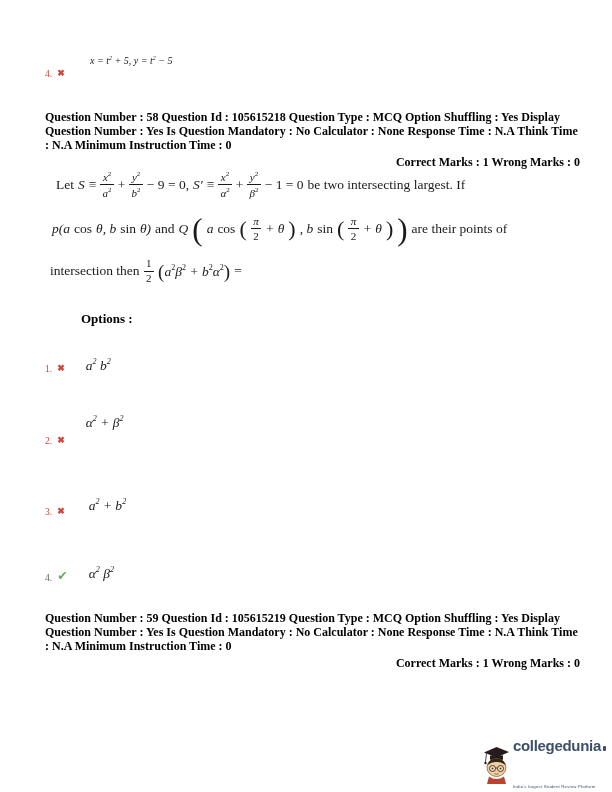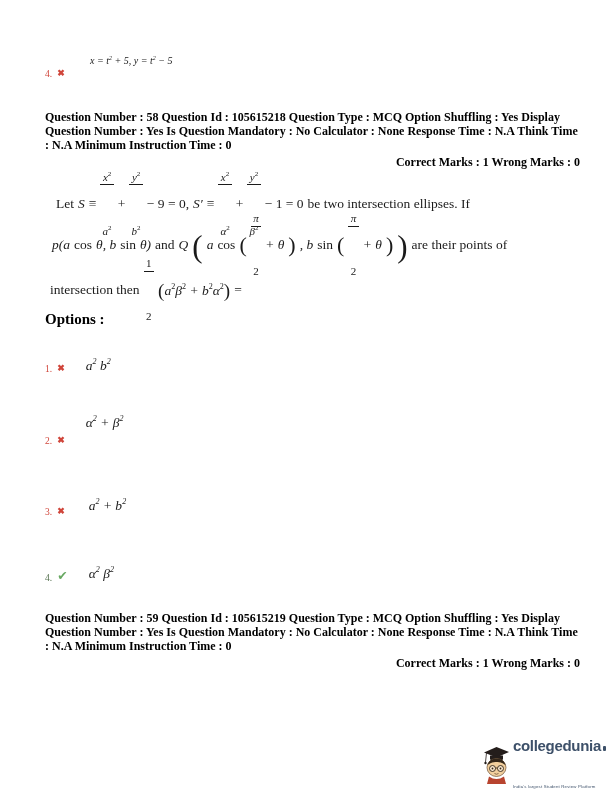--- a/index.html
+++ b/index.html
@@ -9,42 +9,42 @@
   }
   .abs { position:absolute; }
 
   
   .math { font-style:italic; }
   .fn { font-style:normal; }
   .upright { font-style:normal; }
   sup { font-size:0.60em; }
 
   .frac { display:inline-flex; flex-direction:column; align-items:center;
-          line-height:1; font-size:11px; vertical-align:middle;gap:38px; }
+          line-height:1; font-size:11px; vertical-align:middle; }
   .frac .num { border-bottom:0.9px solid #1a1a1a; padding:0 2.5px 1.5px; display:block; }
   .frac .den { padding-top:1.5px; display:block; }
   .frac sup { font-size:7px; }
 
   .qline { position:absolute; display:flex; align-items:center; gap:4px;
            font-size:13.5px; white-space:pre; }
   .paren-lg { font-size:31px; font-weight:400; line-height:1; font-style:normal;
               transform:scaleY(1.05); }
   .paren-md { font-size:22px; font-weight:400; line-height:1; font-style:normal; }
   .expr { font-size:13.5px; white-space:pre; display:inline-flex; align-items:center; }
   .expr .seg { font-style:italic; }
   .expr .paren-md { font-size:19px; }
 
   
   .prev-formula { font-size:10px; white-space:pre; }
 
   
   .meta { font-weight:bold; font-size:12px; line-height:14px; width:535px; color:#000; }
   .meta .marks-line { margin-top:3px;text-align:right; }
 
-  .options-label { font-weight:bold; font-size:15px; color:#000; }
+  .options-label { font-weight:bold; font-size:13px; color:#000;margin-left:36px; }
 
   .opt-formula { font-size:13.5px; white-space:pre; }
   .opt-formula sup { font-size:8px; }
 
   .answer-row { display:flex; align-items:center; gap:5px; }
   .opt-num { font-size:9.5px; }
   .num-wrong { color:#d0453a; }
   .num-correct { color:#55714f; }
   .mark-x { color:#d0453a; font-size:9px; font-weight:bold; transform:translateY(-1.5px); }
   .mark-check { color:#67a861; font-size:12.5px; transform:translateY(-2px); }
@@ -84,21 +84,21 @@
   <span class="frac"><span class="num"><span class="math">x</span><sup>2</sup></span><span class="den"><span class="math">a</span><sup>2</sup></span></span>
   <span class="upright">+</span>
   <span class="frac"><span class="num"><span class="math">y</span><sup>2</sup></span><span class="den"><span class="math">b</span><sup>2</sup></span></span>
   <span class="upright">− 9 = 0,</span>
   <span class="math">S′</span>
   <span class="upright">≡</span>
   <span class="frac"><span class="num"><span class="math">x</span><sup>2</sup></span><span class="den"><span class="math">α</span><sup>2</sup></span></span>
   <span class="upright">+</span>
   <span class="frac"><span class="num"><span class="math">y</span><sup>2</sup></span><span class="den"><span class="math">β</span><sup>2</sup></span></span>
   <span class="upright">− 1 = 0</span>
-  <span class="upright">be two intersection ellipses. If</span>
+  <span class="upright">be two intersecting largest. If</span>
 </div>
 
 <div class="qline" style="left:52px; top:213px;">
   <span class="math">p(a</span>
   <span class="fn">cos</span>
   <span class="math">θ, b</span>
   <span class="fn">sin</span>
   <span class="math">θ)</span>
   <span class="upright">and</span>
   <span class="math">Q</span>

